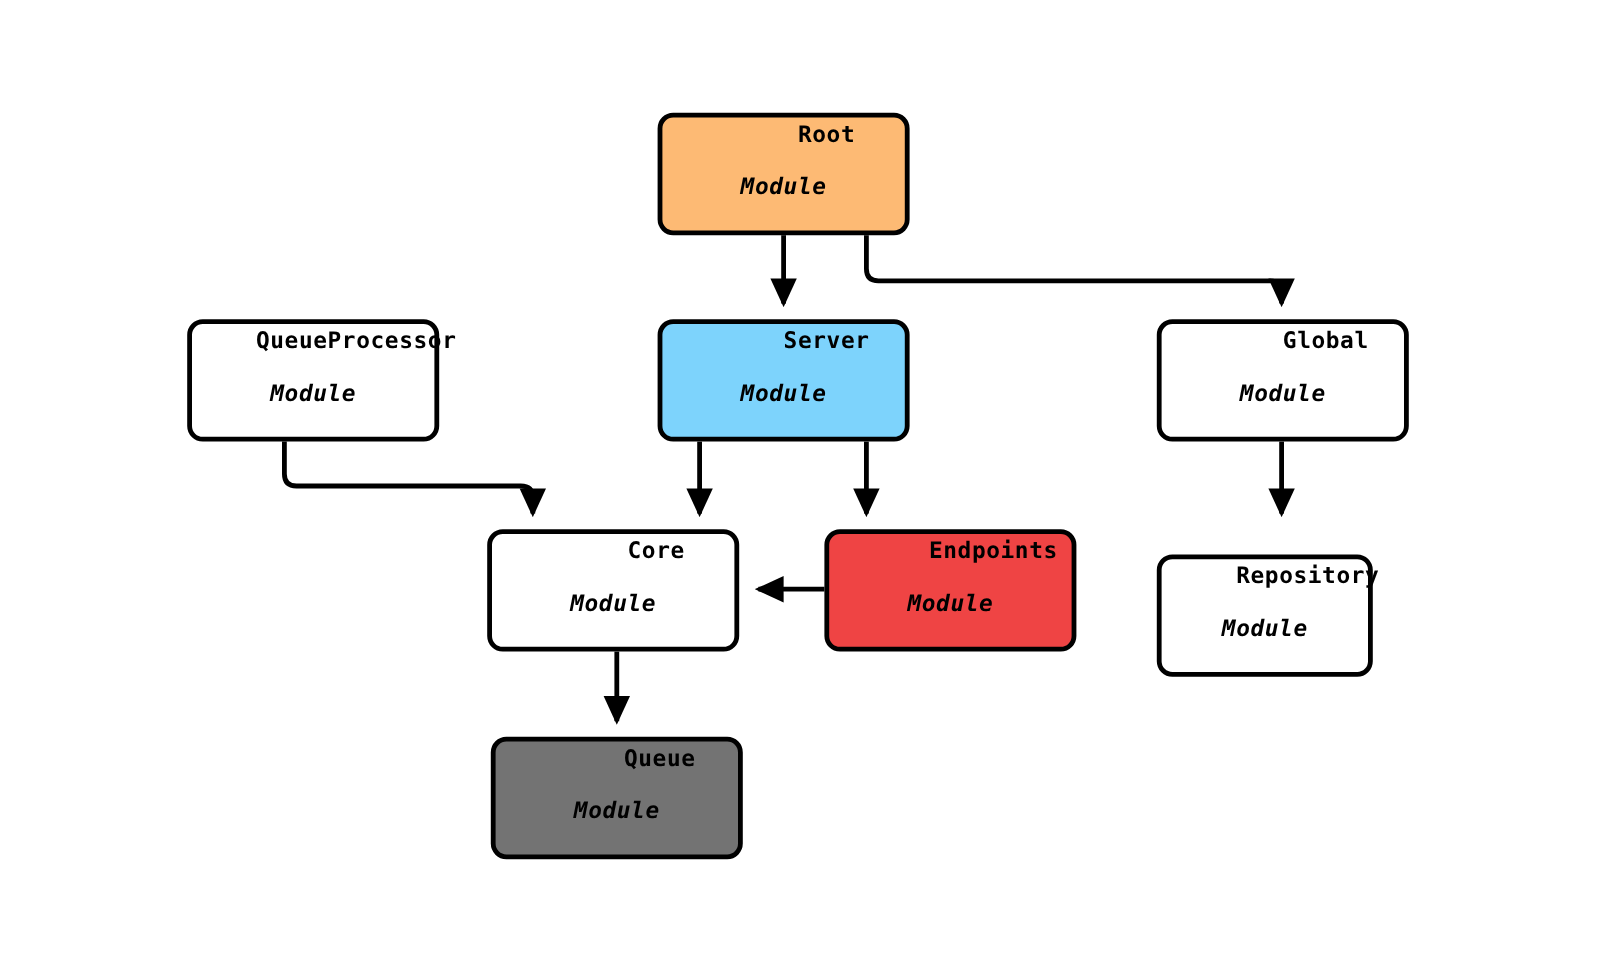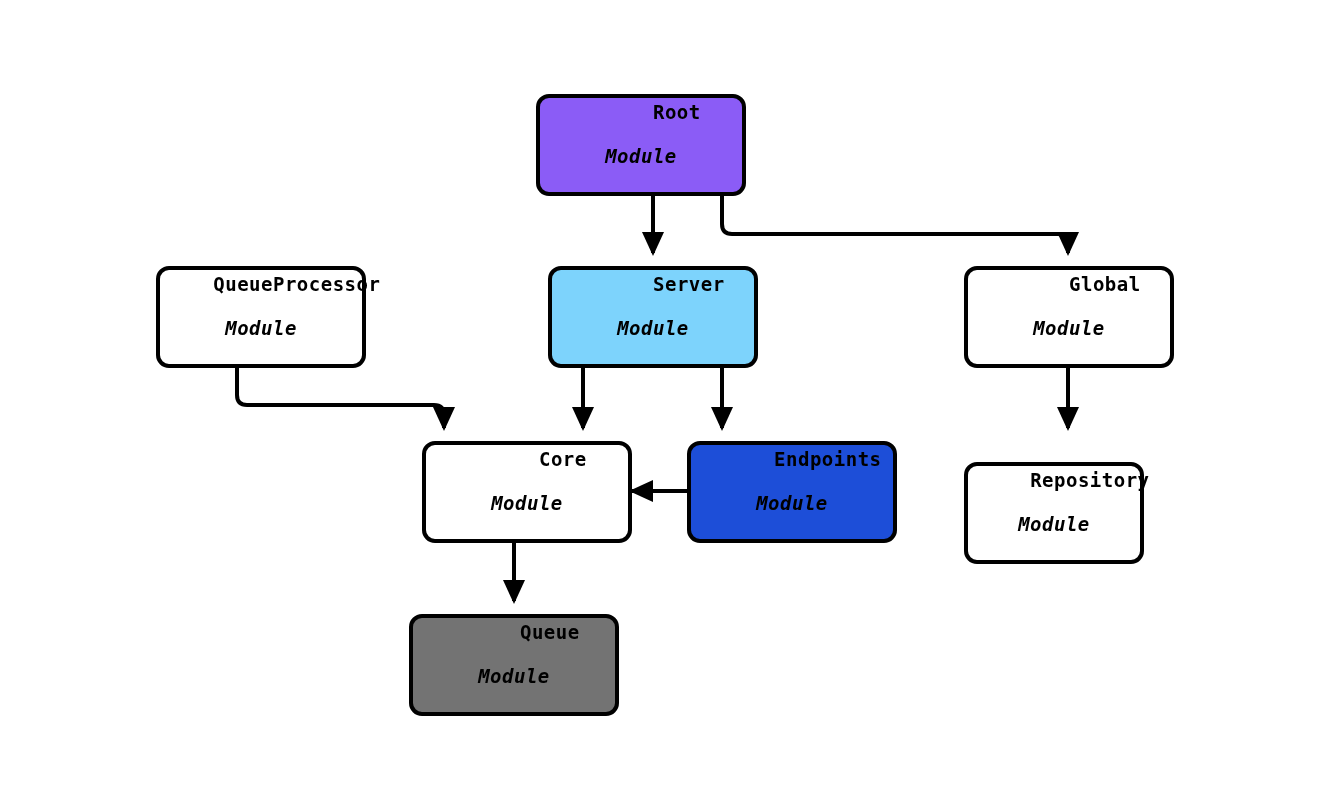--- a/index.html
+++ b/index.html
@@ -67,21 +67,21 @@
         <path d="M 722 196 L 722 224 Q 722 234 732 234 L 1058 234 Q 1068 234 1068 244 L 1068 253" fill="none" stroke="#000000" stroke-width="4" stroke-linecap="butt" stroke-linejoin="round" marker-end="url(#arrowhead)"></path>
         <path d="M 237 368 L 237 395 Q 237 405 247 405 L 434 405 Q 444 405 444 415 L 444 428" fill="none" stroke="#000000" stroke-width="4" stroke-linecap="butt" stroke-linejoin="round" marker-end="url(#arrowhead)"></path>
         <path d="M 583 368 L 583 428" fill="none" stroke="#000000" stroke-width="4" stroke-linecap="butt" stroke-linejoin="round" marker-end="url(#arrowhead)"></path>
         <path d="M 722 368 L 722 428" fill="none" stroke="#000000" stroke-width="4" stroke-linecap="butt" stroke-linejoin="round" marker-end="url(#arrowhead)"></path>
         <path d="M 687 491 L 632 491" fill="none" stroke="#000000" stroke-width="4" stroke-linecap="butt" stroke-linejoin="round" marker-end="url(#arrowhead)"></path>
         <path d="M 514 543 L 514 601" fill="none" stroke="#000000" stroke-width="4" stroke-linecap="butt" stroke-linejoin="round" marker-end="url(#arrowhead)"></path>
         <path d="M 1068 368 L 1068 428" fill="none" stroke="#000000" stroke-width="4" stroke-linecap="butt" stroke-linejoin="round" marker-end="url(#arrowhead)"></path>
       </g>
   </svg>
 
-  <div class="node" style="left: 536px; top: 94px; width: 210px; height: 102px; border-color: rgb(0, 0, 0); background: #8b5cf6;">
+  <div class="node" style="left: 548px; top: 94px; width: 210px; height: 102px; border-color: rgb(0, 0, 0); background: #fdba74;">
     <div class="node-label">
       <span>Root</span>
       <span class="l2">Module</span>
     </div>
   </div>
 
   <div class="node" style="left: 132px; top: 266px; width: 210px; height: 102px; border-color: rgb(0, 0, 0); background: rgb(255, 255, 255); margin-left: 24px;">
     <div class="node-label">
       <span>QueueProcessor</span>
       <span class="l2">Module</span>
@@ -95,28 +95,28 @@
     </div>
   </div>
 
   <div class="node" style="left: 964px; top: 266px; width: 210px; height: 102px; border-color: rgb(0, 0, 0); background: rgb(255, 255, 255);">
     <div class="node-label">
       <span>Global</span>
       <span class="l2">Module</span>
     </div>
   </div>
 
-  <div class="node" style="left: 422px; top: 441px; width: 210px; height: 102px; border-color: rgb(0, 0, 0); background: rgb(255, 255, 255);">
+  <div class="node" style="left: 406px; top: 441px; width: 210px; height: 102px; border-color: rgb(0, 0, 0); background: rgb(255, 255, 255);">
     <div class="node-label">
       <span>Core</span>
       <span class="l2">Module</span>
     </div>
   </div>
 
-  <div class="node" style="left: 687px; top: 441px; width: 210px; height: 102px; border-color: rgb(0, 0, 0); background: #1d4ed8;">
+  <div class="node" style="left: 687px; top: 441px; width: 210px; height: 102px; border-color: rgb(0, 0, 0); background: #ef4444;">
     <div class="node-label">
       <span>Endpoints</span>
       <span class="l2">Module</span>
     </div>
   </div>
 
   <div class="node" style="left: 964px; top: 462px; width: 180px; height: 102px; border-color: rgb(0, 0, 0); background: rgb(255, 255, 255);">
     <div class="node-label">
       <span>Repository</span>
       <span class="l2">Module</span>

